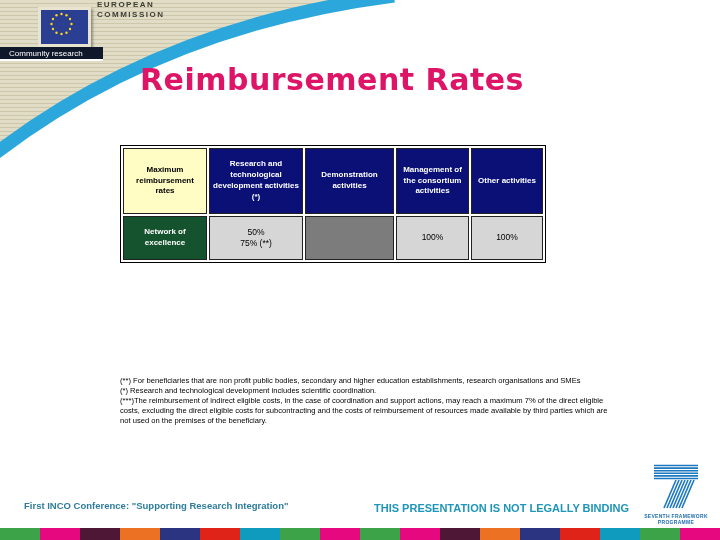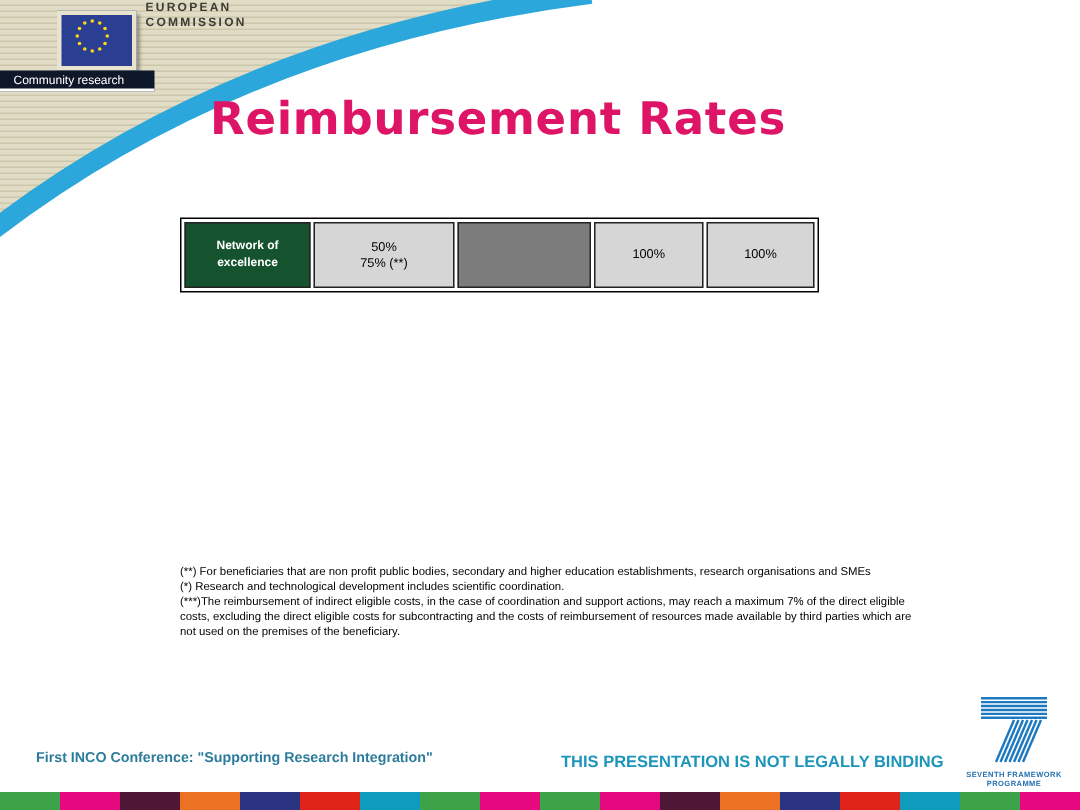--- a/index.html
+++ b/index.html
@@ -92,20 +92,27 @@
 
   <table class="rates">
     <colgroup>
         <col style="width:84px">
         <col style="width:94px">
         <col style="width:89px">
         <col style="width:73px">
         <col style="width:72px">
       </colgroup>
     <tbody>
+        <tr style="height:66px">
+      <td class="hy">Maximum reimbursement rates</td>
+      <td class="hb">Research and technological development activities (*)</td>
+      <td class="hb">Demonstration activities</td>
+      <td class="hb">Management of the consortium activities</td>
+      <td class="hb">Other activities</td>
+    </tr>
     <tr style="height:44px">
       <td class="lab">Network of excellence</td>
       <td class="val">
         <div>50%</div>
         <div>75% (**)</div>
       </td>
       <td class="empty"></td>
       <td class="val">100%</td>
       <td class="val">100%</td>
     </tr>

